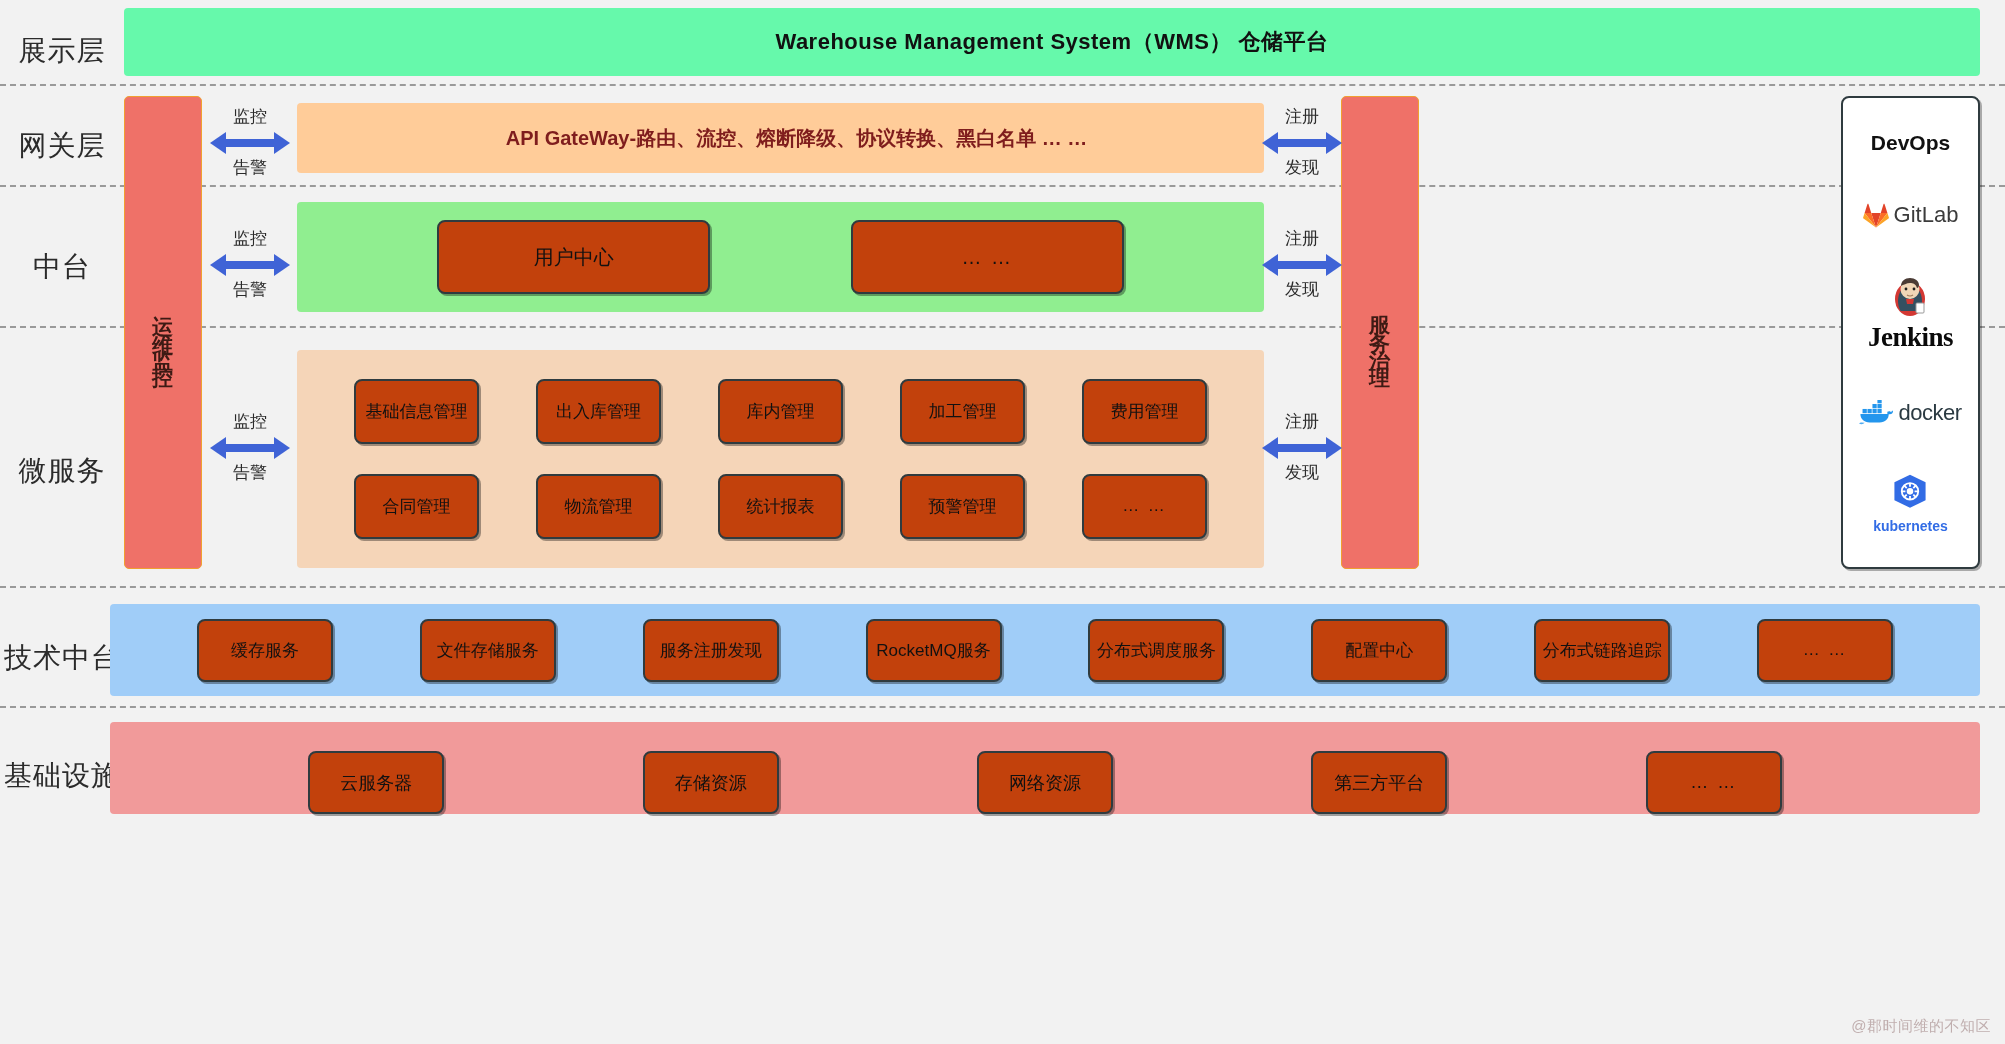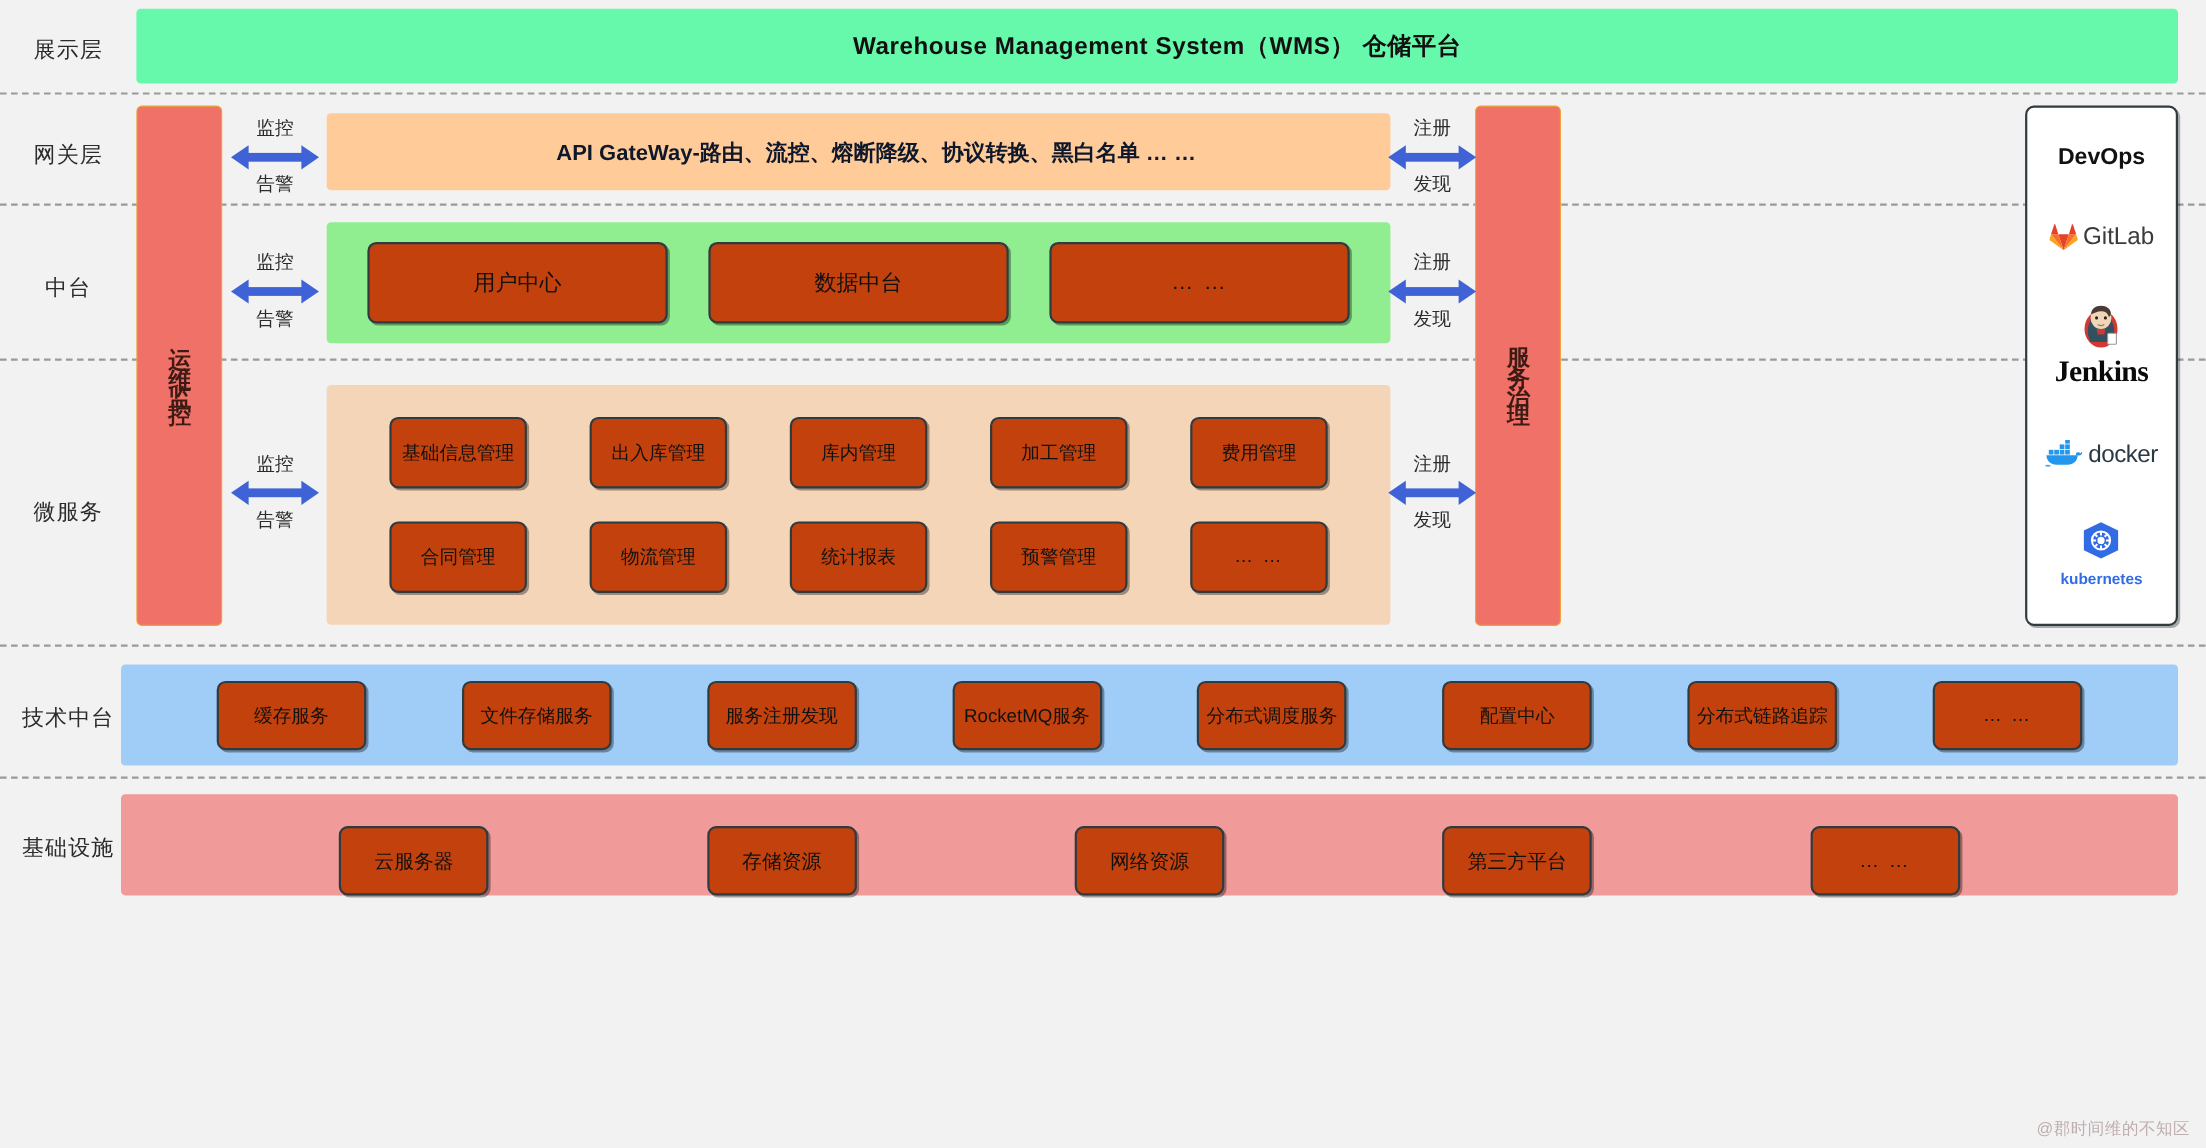--- a/index.html
+++ b/index.html
@@ -9,41 +9,41 @@
     font-family:"Liberation Sans","DejaVu Sans",sans-serif;
     color:#1f1f1f; position:relative; overflow:hidden;
   }
   .row-sep{
     position:absolute; left:0; width:2005px; height:0;
     border-top:2px dashed #9a9a9a;
   }
 
   .layer-label{
     position:absolute; left:0; width:124px;
-    text-align:center; font-size:20px; color:#2b2b2b;
+    text-align:center; font-size:28px; color:#2b2b2b;
     letter-spacing:1px; white-space:nowrap;
   }
 
   
   .band{ position:absolute; border-radius:4px; }
   .band-presentation{
     left:124px; width:1856px; top:8px; height:68px;
     background:#66f9ab;
     display:flex; align-items:center; justify-content:center;
   }
   .band-presentation .title{
     font-size:22px; font-weight:bold; color:#111; letter-spacing:.5px;
   }
 
   .band-gateway{
     left:297px; width:967px; top:103px; height:70px;
     background:#ffcc99;
     display:flex; align-items:center; justify-content:center;
   }
-  .band-gateway .title{ font-size:20px; font-weight:bold; color:#0f172a;margin-left:32px; }
+  .band-gateway .title{ font-size:20px; font-weight:bold; color:#7f1d1d;margin-left:32px; }
 
   .band-middle{
     left:297px; width:967px; top:202px; height:110px;
     background:#90ee90;
     display:flex; align-items:center; justify-content:space-evenly;
   }
 
   .band-micro{
     left:297px; width:967px; top:350px; height:218px;
     background:#f5d5b8;
@@ -192,21 +192,20 @@
   <span class="arrow">
     <span class="head left"></span>
       <span class="shaft"></span>
       <span class="head right"></span>
   </span>
   <span class="arrow-label">发现</span>
 </div>
 
 <div class="band band-middle">
   <div class="node node-mid">用户中心</div>
-  <div class="node node-mid">数据中台</div>
   <div class="node node-mid dots">… …</div>
 </div>
 
 <div class="arrow-group" style="left:190px; top:228px;">
   <span class="arrow-label">监控</span>
   <span class="arrow">
     <span class="head left"></span>
       <span class="shaft"></span>
       <span class="head right"></span>
   </span>

